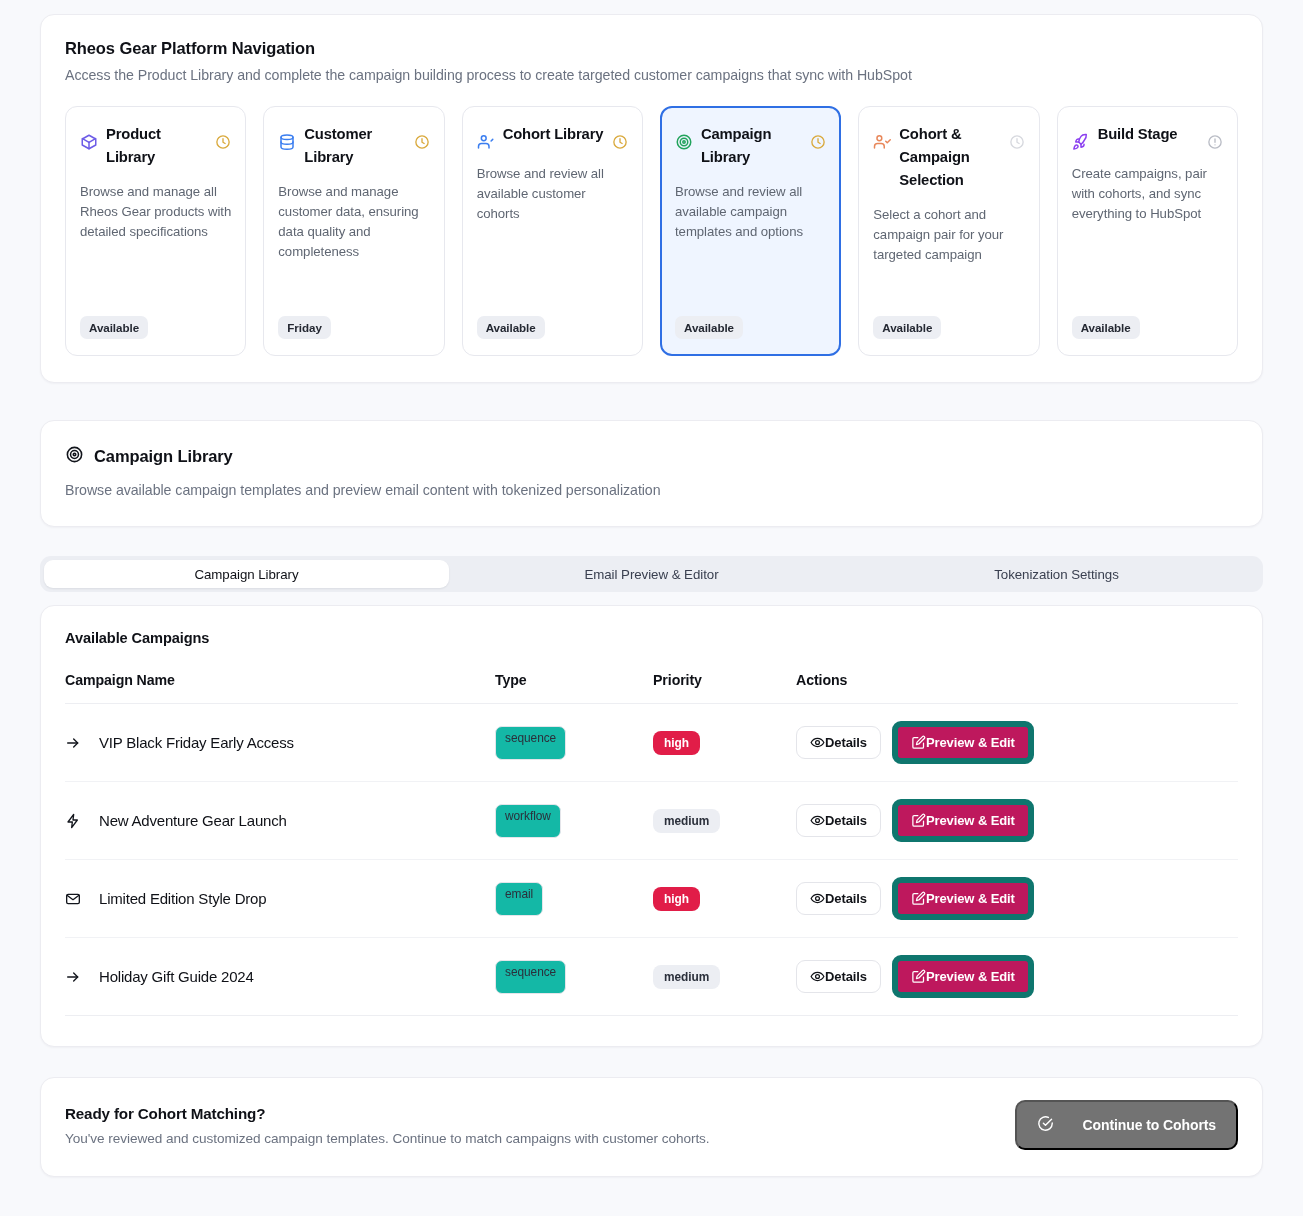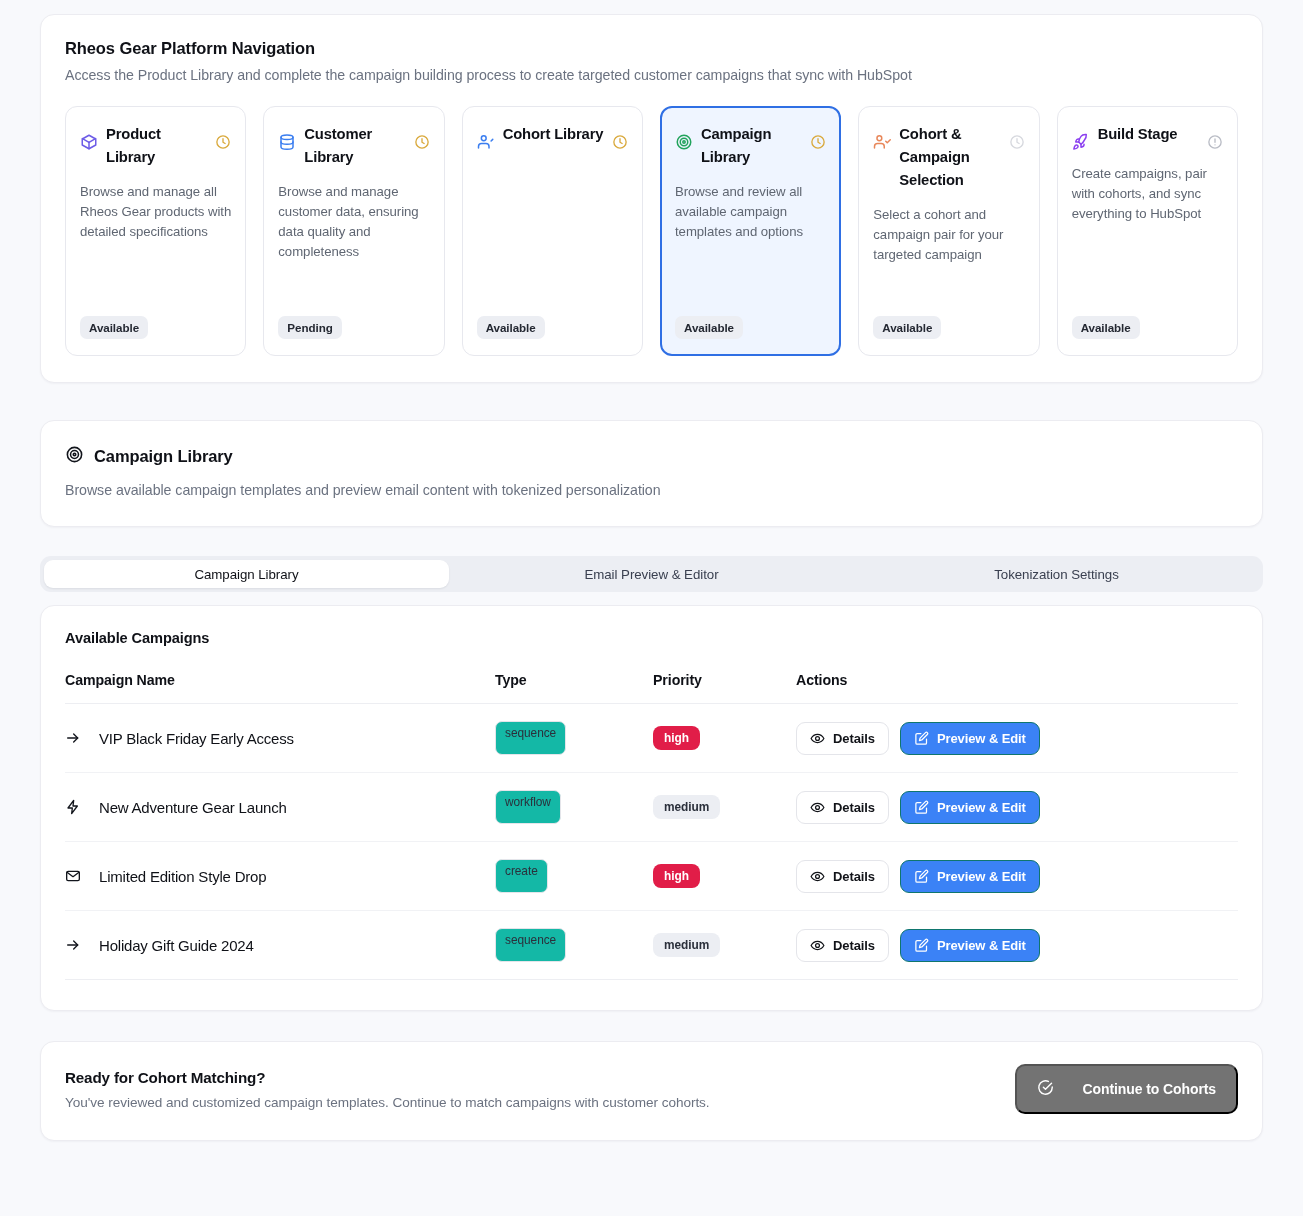--- a/index.html
+++ b/index.html
@@ -139,27 +139,27 @@
     border-radius: 8px;
     font-size: 11.9px; font-weight: 700;
     padding: 5px 11px 5px 11px;
     letter-spacing: -0.05px;
   }
   .prio-high { background: #e11d48; color: #ffffff; }
   .prio-medium { background: #eceef3; color: #2b303b; }
 
   .actions { display: flex; align-items: center; gap: 11px; }
   .btn {
-    display: inline-flex; align-items: center; gap: 8px;
+    display: inline-flex; align-items: center; gap: 0;
     border-radius: 9px; cursor: pointer;
     font-size: 13px; font-weight: 700; letter-spacing: -0.1px;
     padding: 8px 13px;
   }
   .btn-outline { background: #fff; border: 1px solid #e4e5ea; color: #111318; }
-  .btn-dark { background: #3b82f6; border: 1px solid #0f766e; color: #ffffff; }
+  .btn-dark { background: #be185d; border: 6px solid #0f766e; color: #ffffff; }
   .btn svg { display: block; }
 
   
   .cta-panel {
     margin-top: 30px; padding: 22px 24px 26px 24px;
     display: flex; align-items: center; justify-content: space-between;
   }
   .cta-title { font-size: 15.2px; font-weight: 700; color: #0f1117; letter-spacing: -0.15px; }
   .cta-sub { font-size: 13.6px; color: #6b7280; margin-top: 9px; letter-spacing: -0.05px; }
   .cta-btn {
@@ -202,35 +202,36 @@
                 <path d="M4 5.5v13c0 1.7 3.6 3 8 3s8-1.3 8-3v-13"></path>
                 <path d="M4 12c0 1.7 3.6 3 8 3s8-1.3 8-3"></path>
               </svg></span>
             <span class="nav-card-name">Customer Library</span>
             <span class="nav-card-status"><svg width="16" height="16" viewBox="0 0 24 24" fill="none" stroke="#d9a93c" stroke-width="2" stroke-linecap="round" stroke-linejoin="round">
                 <circle cx="12" cy="12" r="9.2"></circle>
                 <path d="M12 7v5.3l3.2 1.9"></path>
               </svg></span>
           </div>
           <div class="nav-card-desc">Browse and manage customer data, ensuring data quality and completeness</div>
-          <div class="nav-card-foot"><span class="chip">Pending</span></div>
+          <div class="nav-card-foot"><span class="chip">Friday</span></div>
         </div>
         <div class="nav-card">
           <div class="nav-card-head">
             <span class="nav-card-icon"><svg width="18" height="18" viewBox="0 0 24 24" fill="none" stroke="#3b7ef0" stroke-width="2" stroke-linecap="round" stroke-linejoin="round">
                 <path d="M16 20v-2a4 4 0 0 0-4-4H6a4 4 0 0 0-4 4v2"></path>
                 <circle cx="9" cy="7" r="3.2"></circle>
                 <path d="M21 8.5l-2.2 2.2"></path>
               </svg></span>
             <span class="nav-card-name">Cohort Library</span>
             <span class="nav-card-status"><svg width="16" height="16" viewBox="0 0 24 24" fill="none" stroke="#d9a93c" stroke-width="2" stroke-linecap="round" stroke-linejoin="round">
                 <circle cx="12" cy="12" r="9.2"></circle>
                 <path d="M12 7v5.3l3.2 1.9"></path>
               </svg></span>
           </div>
+          <div class="nav-card-desc">Browse and review all available customer cohorts</div>
           <div class="nav-card-foot"><span class="chip">Available</span></div>
         </div>
         <div class="nav-card selected">
           <div class="nav-card-head">
             <span class="nav-card-icon"><svg width="18" height="18" viewBox="0 0 24 24" fill="none" stroke="#22a35c" stroke-width="2" stroke-linecap="round" stroke-linejoin="round">
                 <circle cx="12" cy="12" r="9"></circle>
                 <circle cx="12" cy="12" r="5"></circle>
                 <circle cx="12" cy="12" r="1.6"></circle>
               </svg></span>
             <span class="nav-card-name">Campaign Library</span>
@@ -383,21 +384,21 @@
           <tr>
             <td>
               <div class="camp-cell">
                 <span class="camp-icon"><svg width="16" height="16" viewBox="0 0 24 24" fill="none" stroke="#12151c" stroke-width="2" stroke-linecap="round" stroke-linejoin="round">
                     <rect x="2.5" y="5" width="19" height="14" rx="2.2"></rect>
                     <path d="M3 6.5l9 6.5 9-6.5"></path>
                   </svg></span>
                 <span class="camp-name">Limited Edition Style Drop</span>
               </div>
             </td>
-            <td><span class="type-badge">create</span></td>
+            <td><span class="type-badge">email</span></td>
             <td><span class="prio-badge prio-high">high</span></td>
             <td>
               <div class="actions">
                 <button class="btn btn-outline">
                   <span>
                     <svg width="15" height="15" viewBox="0 0 24 24" fill="none" stroke="#111318" stroke-width="2" stroke-linecap="round" stroke-linejoin="round">
                       <path d="M1.8 12S5.5 5.5 12 5.5 22.2 12 22.2 12 18.5 18.5 12 18.5 1.8 12 1.8 12z"></path>
                       <circle cx="12" cy="12" r="3.1"></circle>
                     </svg>
                   </span>

